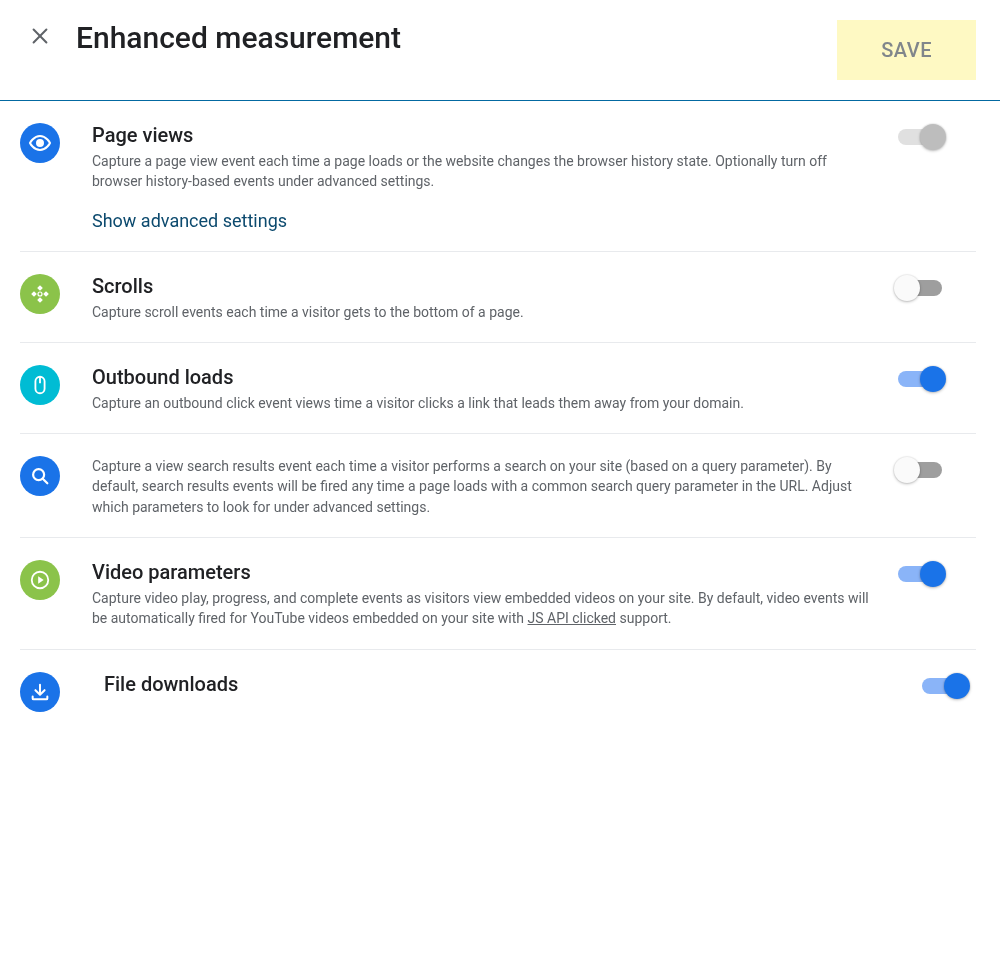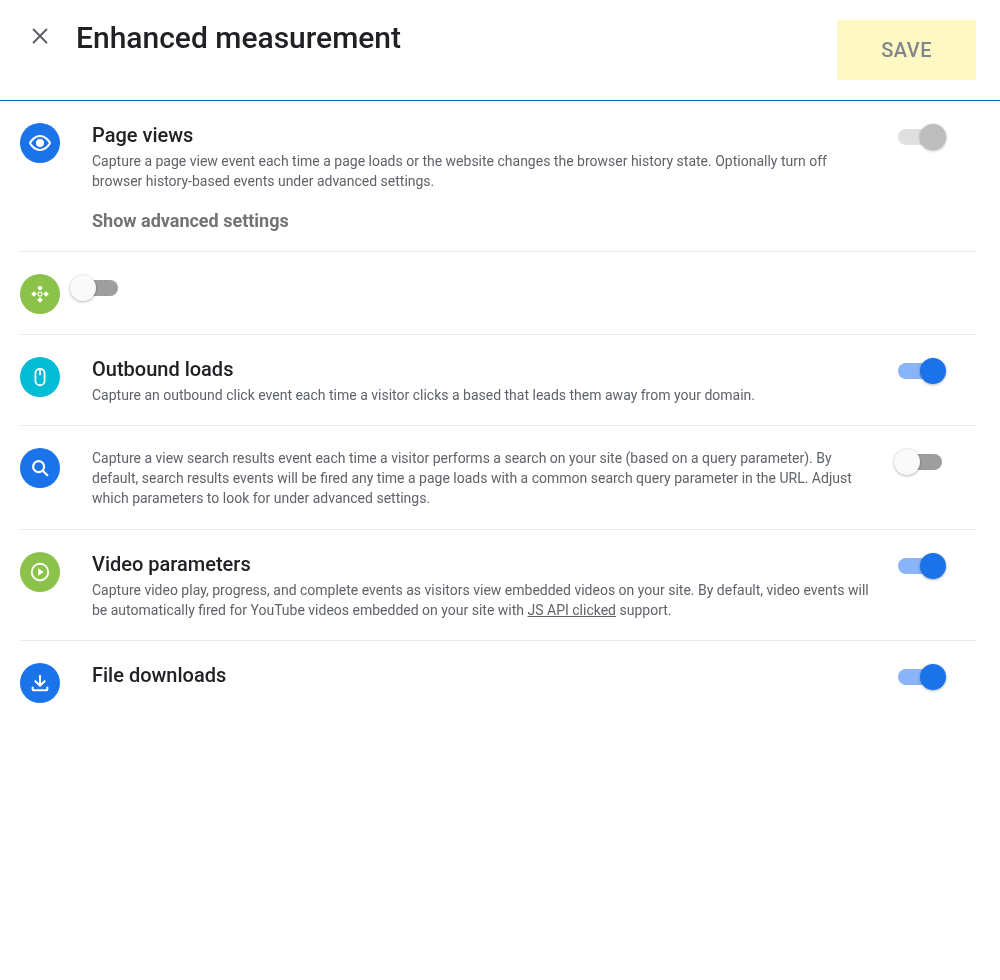--- a/index.html
+++ b/index.html
@@ -46,21 +46,21 @@
   
   .items {
     padding: 0 24px 0 20px;
   }
   .item {
     display: flex;
     padding: 22px 0 20px 0;
     border-bottom: 1px solid #e8eaed;
     align-items: flex-start;
   }
-  .item:last-child { border-bottom: none; }
+  .item:last-child { border-bottom: none; gap: 12px; }
   .icon-col {
     width: 40px; height: 40px;
     border-radius: 50%;
     display: flex; align-items: center; justify-content: center;
     flex-shrink: 0;
     margin-top: 0;
   }
   .icon-blue  { background: #1a73e8; }
   .icon-green { background: #8bc34a; }
   .icon-cyan  { background: #00bcd4; }
@@ -79,23 +79,22 @@
   .item-desc {
     font-size: 14px;
     line-height: 1.45;
     color: #5f6368;
   }
   .item-desc .ul { text-decoration: underline; }
   .item-link {
     display: inline-block;
     margin-top: 18px;
     font-size: 18px;
-    color: #737373;
+    color: #0c4a6e;
     cursor: pointer;
-    font-weight: bold;
   }
   
   .toggle-col {
     width: 60px;
     flex-shrink: 0;
     padding-top: 4px;
     display: flex; align-items: flex-start; justify-content: flex-end;
   }
   .switch {
     position: relative;
@@ -163,38 +162,42 @@
   <div class="item">
     <div class="icon-col icon-green">
       <svg width="24" height="24" viewBox="0 0 24 24" fill="#fff">
         <rect x="10" y="4" width="4" height="4" transform="rotate(45 12 6)"></rect>
         <rect x="4" y="10" width="4" height="4" transform="rotate(45 6 12)"></rect>
         <rect x="16" y="10" width="4" height="4" transform="rotate(45 18 12)"></rect>
         <rect x="10" y="16" width="4" height="4" transform="rotate(45 12 18)"></rect>
         <circle cx="12" cy="12" r="2" fill="none" stroke="#fff" stroke-width="1.2"></circle>
       </svg>
     </div>
+    <div class="text-col">
+      <div class="item-title">Scrolls</div>
+      <div class="item-desc">Capture scroll events each time a visitor gets to the bottom of a page.</div>
+    </div>
     <div class="toggle-col">
       <div class="switch sw-off">
         <div class="track"></div>
           <div class="knob"></div>
       </div>
     </div>
   </div>
 
   <div class="item">
     <div class="icon-col icon-cyan">
       <svg width="22" height="22" viewBox="0 0 24 24" fill="none" stroke="#fff" stroke-width="2">
         <rect x="7" y="3" width="10" height="18" rx="5"></rect>
         <line x1="12" y1="3" x2="12" y2="10"></line>
       </svg>
     </div>
     <div class="text-col">
       <div class="item-title">Outbound loads</div>
-      <div class="item-desc">Capture an outbound click event each time a visitor clicks a based that leads them away from your domain.</div>
+      <div class="item-desc">Capture an outbound click event views time a visitor clicks a link that leads them away from your domain.</div>
     </div>
     <div class="toggle-col">
       <div class="switch sw-on">
         <div class="track"></div>
           <div class="knob"></div>
       </div>
     </div>
   </div>
 
   <div class="item">

